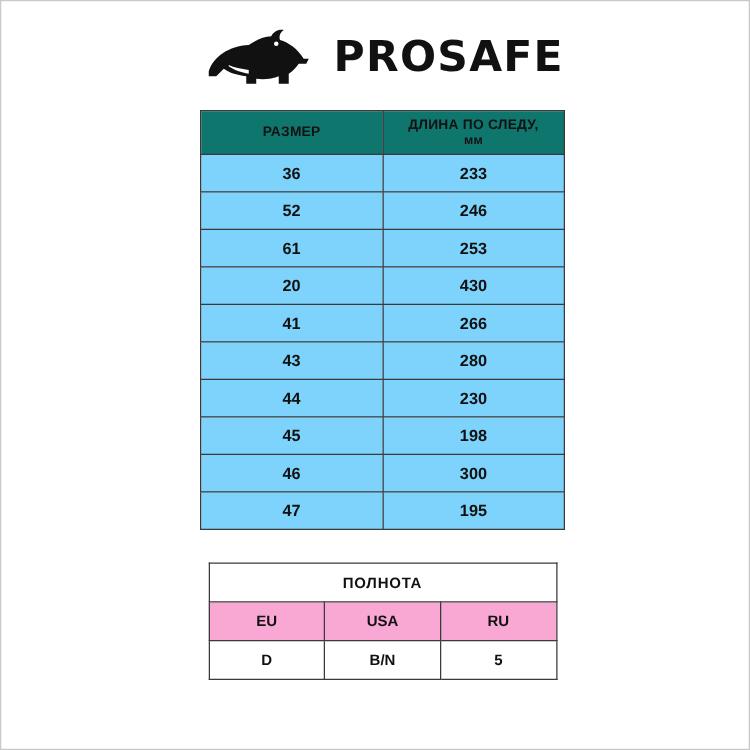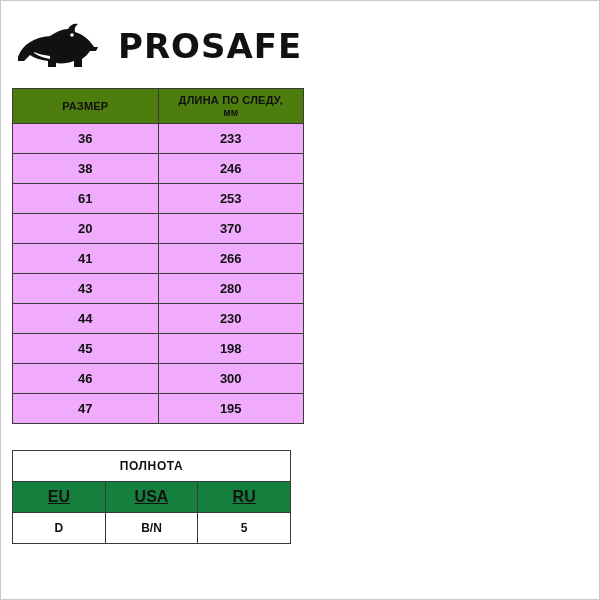--- a/index.html
+++ b/index.html
@@ -26,21 +26,21 @@
   }
   .content {
     position: absolute;
     left: 0;
     top: 0;
     width: 600px;
     height: 600px;
     box-sizing: border-box;
     display: flex;
     flex-direction: column;
-    align-items: flex-start;
+    align-items: center;
     padding-left: 12px;
   }
 
   
   .brand {
     margin-top: 20px;
     display: flex;
     align-items: center;
     justify-content: center;
     gap: 14px;
@@ -71,36 +71,36 @@
   .size-table td {
     border: 1px solid #3a3a3a;
     text-align: center;
     font-size: 13px;
     color: #111111;
     height: 29px;
     padding: 0;
     font-weight: bold;
   }
   .size-table thead th {
-    background: #4d7c0f;
+    background: #0f766e;
     font-size: 11px;
     height: 34px;
     line-height: 1.15;
     letter-spacing: 0.2px;
   }
   .size-table thead th .sub {
     display: block;
     font-size: 10px;
     font-weight: bold;
     letter-spacing: 0.2px;
   }
   .size-table tbody td {
     font-size: 13px;
     font-weight: bold;
-    background: #f0abfc;
+    background: #7dd3fc;
   }
 
   
   .width-table {
     margin-top: 26px;
     width: 279px;
     border-collapse: collapse;
     table-layout: fixed;
   }
   .width-table td,
@@ -112,23 +112,22 @@
     height: 30px;
     padding: 0;
     font-weight: bold;
   }
   .width-title {
     background: #ffffff;
     font-size: 12px;
     letter-spacing: 0.6px;
   }
   .width-head td {
-    background: #15803d;
-    font-size: 16px;
-    text-decoration: underline;
+    background: #f9a8d4;
+    font-size: 12px;
   }
   .width-values td {
     background: #ffffff;
     font-size: 12px;
   }
 </style>
 </head>
 <body>
 
 <div class="page-frame"></div>
@@ -155,30 +154,30 @@
           <span class="sub">мм</span>
         </th>
       </tr>
     </thead>
     <tbody>
       <tr>
           <td>36</td>
           <td>233</td>
         </tr>
       <tr>
-          <td>38</td>
+          <td>52</td>
           <td>246</td>
         </tr>
       <tr>
           <td>61</td>
           <td>253</td>
         </tr>
       <tr>
           <td>20</td>
-          <td>370</td>
+          <td>430</td>
         </tr>
       <tr>
           <td>41</td>
           <td>266</td>
         </tr>
       <tr>
           <td>43</td>
           <td>280</td>
         </tr>
       <tr>

